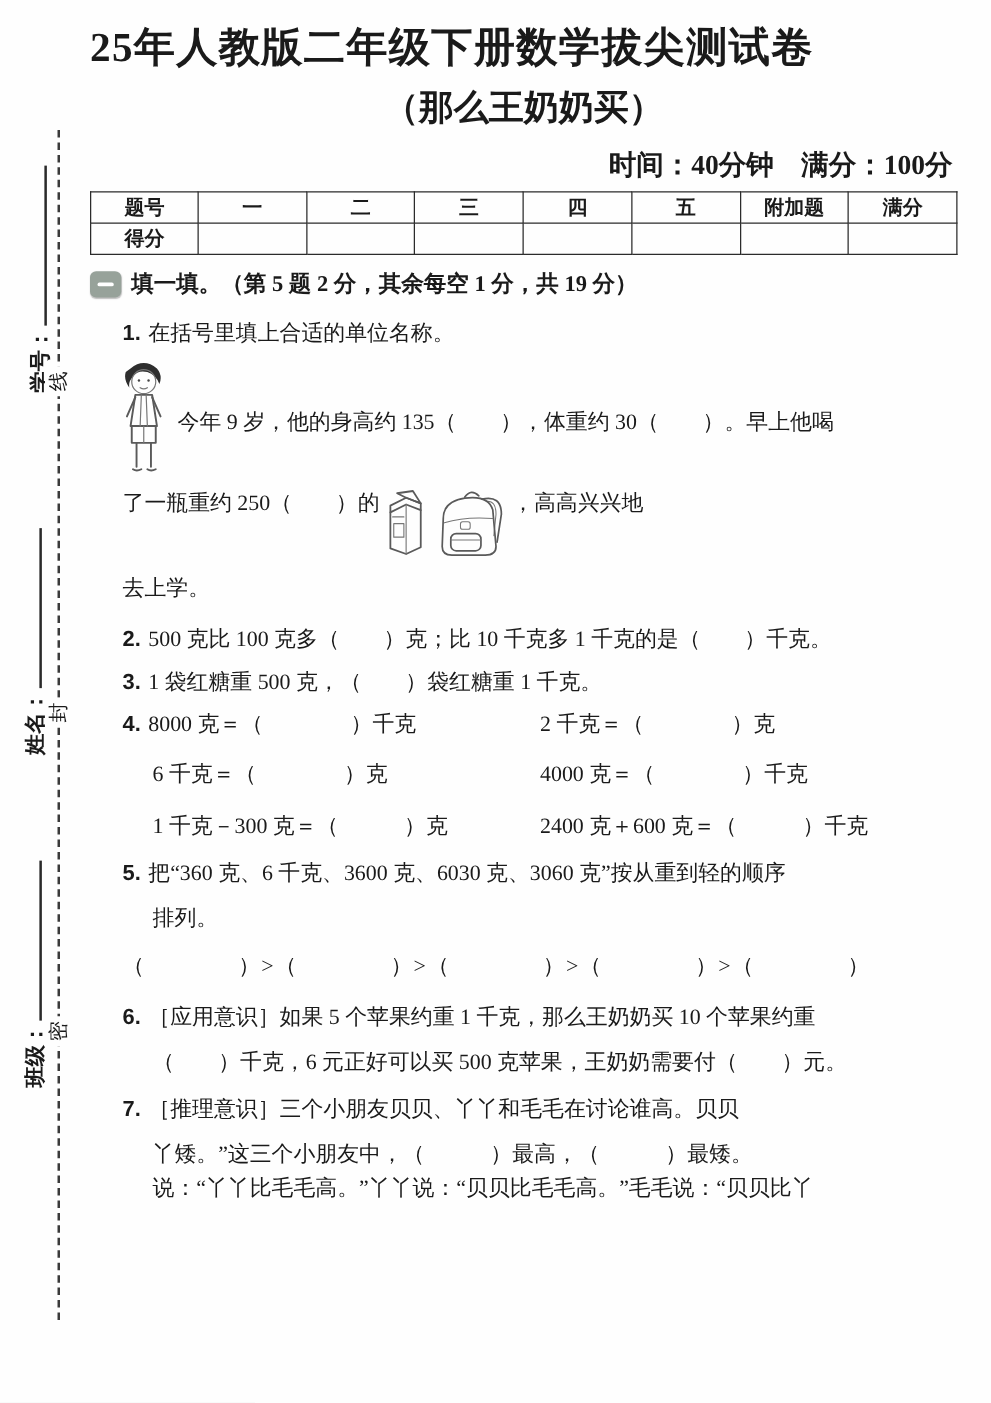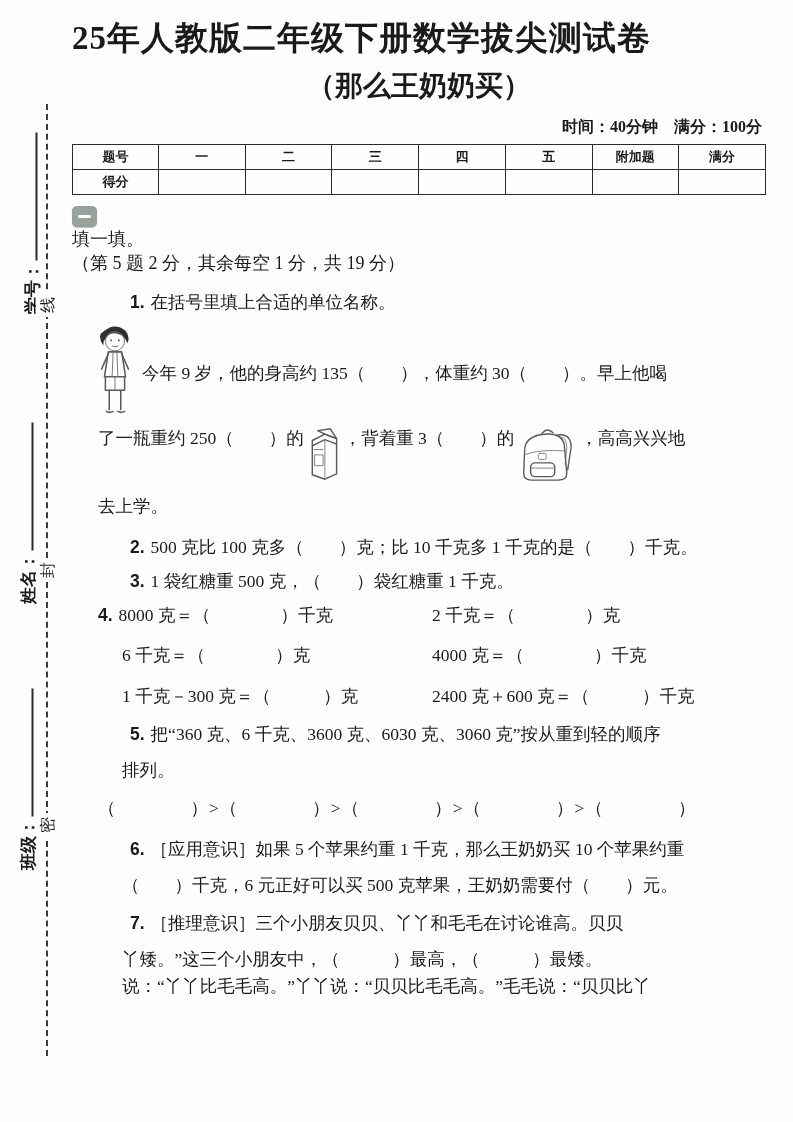--- a/index.html
+++ b/index.html
@@ -26,40 +26,40 @@
   .side-label .blank-line {
     display:inline-block; width:128px; height:12px;
     border-bottom:2px solid #2a2a2a; margin-left:2px;
   }
 
   
   .main { position:absolute; left:72px; top:16px; width:694px; }
 
   .title { font-size:33px; font-weight:bold; letter-spacing:1px; }
   .subtitle { text-align:center; font-size:28px; font-weight:bold; margin-top:6px; }
-  .meta { text-align:right; font-size:16px; font-weight:bold; margin:12px 4px 6px 0; }
+  .meta { text-align:right; font-size:22px; font-weight:bold; margin:12px 4px 6px 0; }
 
   table.score { width:100%; border-collapse:collapse; table-layout:fixed; }
   table.score th, table.score td {
     border:1.6px solid #2b2b2b; height:25px; text-align:center;
-    font-size:13px; font-weight:bold; padding:0;
+    font-size:16px; font-weight:bold; padding:0;
   }
   table.score col.c-first { width:86px; }
 
-  .section-head { display:flex; align-items:flex-start; margin-top:11px; font-size:18px; font-weight:normal;flex-direction:column; }
+  .section-head { display:flex; align-items:center; margin-top:11px; font-size:18px; font-weight:bold; }
   .badge {
     width:25px; height:21px; background:#97a29a; border-radius:5px;
     display:inline-flex; align-items:center; justify-content:center; margin-right:8px;
     box-shadow:0 1px 1px rgba(0,0,0,.25);
   }
   .badge-bar { width:13px; height:3px; background:#fff; border-radius:2px; }
 
   .questions { margin-top:14px; padding-left:26px; font-size:17.5px; line-height:1.5; }
   .qnum { font-weight:bold; font-family:"Liberation Sans","DejaVu Sans",sans-serif; margin-right:6px; }
-  .qline { margin-bottom:10px;margin-left:32px; }
+  .qline { margin-bottom:10px; }
   .indent { padding-left:24px; }
 
   .q1-boyrow { display:flex; align-items:center; margin:6px 0 2px -8px; }
   .q1-boyrow svg { flex:0 0 auto; margin-right:2px; }
   .q1-itemrow { display:flex; align-items:flex-start; margin:4px 0 6px 0; }
   .q1-itemrow svg { flex:0 0 auto; margin:0 2px; }
   .q1-last { margin:6px 0 14px 0; }
 
   .q4-grid { display:grid; grid-template-columns:1fr 1fr; row-gap:14px; margin-bottom:12px; }
 
@@ -168,21 +168,20 @@
       <div class="q1-itemrow">
         <span>了一瓶重约 250（　　）的</span>
         <svg width="36" height="58" viewBox="0 0 40 62">
           <path class="ln" d="M7 16 L21 9 L34 14 L34 20 L21 15 L7 22 Z"></path>
           <path class="ln" d="M13 5 L27 3 L34 14 L21 9 Z"></path>
           <path class="ln" d="M7 22 L7 54 L21 59 L34 53 L34 20"></path>
           <path class="ln-thin" d="M21 15 L21 59"></path>
           <rect class="ln-thin" x="10" y="32" width="9" height="12" fill="#eee"></rect>
           <path class="ln-thin" d="M9 26 L19 26"></path>
         </svg>
-        <span>，背着重 3（　　）的</span>
         <svg width="62" height="62" viewBox="0 0 72 72">
           <path class="ln" d="M46 12 Q64 8 64 26 L60 52" fill="#f2f2f2"></path>
           <path class="ln-thin" d="M50 14 Q59 13 59 26 L57 46"></path>
           <path class="ln" d="M30 10 Q36 2 43 9"></path>
           <path class="ln" d="M10 30 Q10 14 30 11 Q52 8 56 22 L59 56 Q59 64 49 64 L18 64 Q9 64 9 56 Z" fill="#fbfbfb"></path>
           <path class="ln-thin" d="M11 34 Q30 28 56 30"></path>
           <rect class="ln" x="17" y="44" width="28" height="16" rx="5" fill="#efefef"></rect>
           <path class="ln-thin" d="M17 50 L45 50"></path>
           <rect class="ln-thin" x="26" y="33" width="9" height="7" rx="2" fill="#e8e8e8"></rect>
         </svg>

